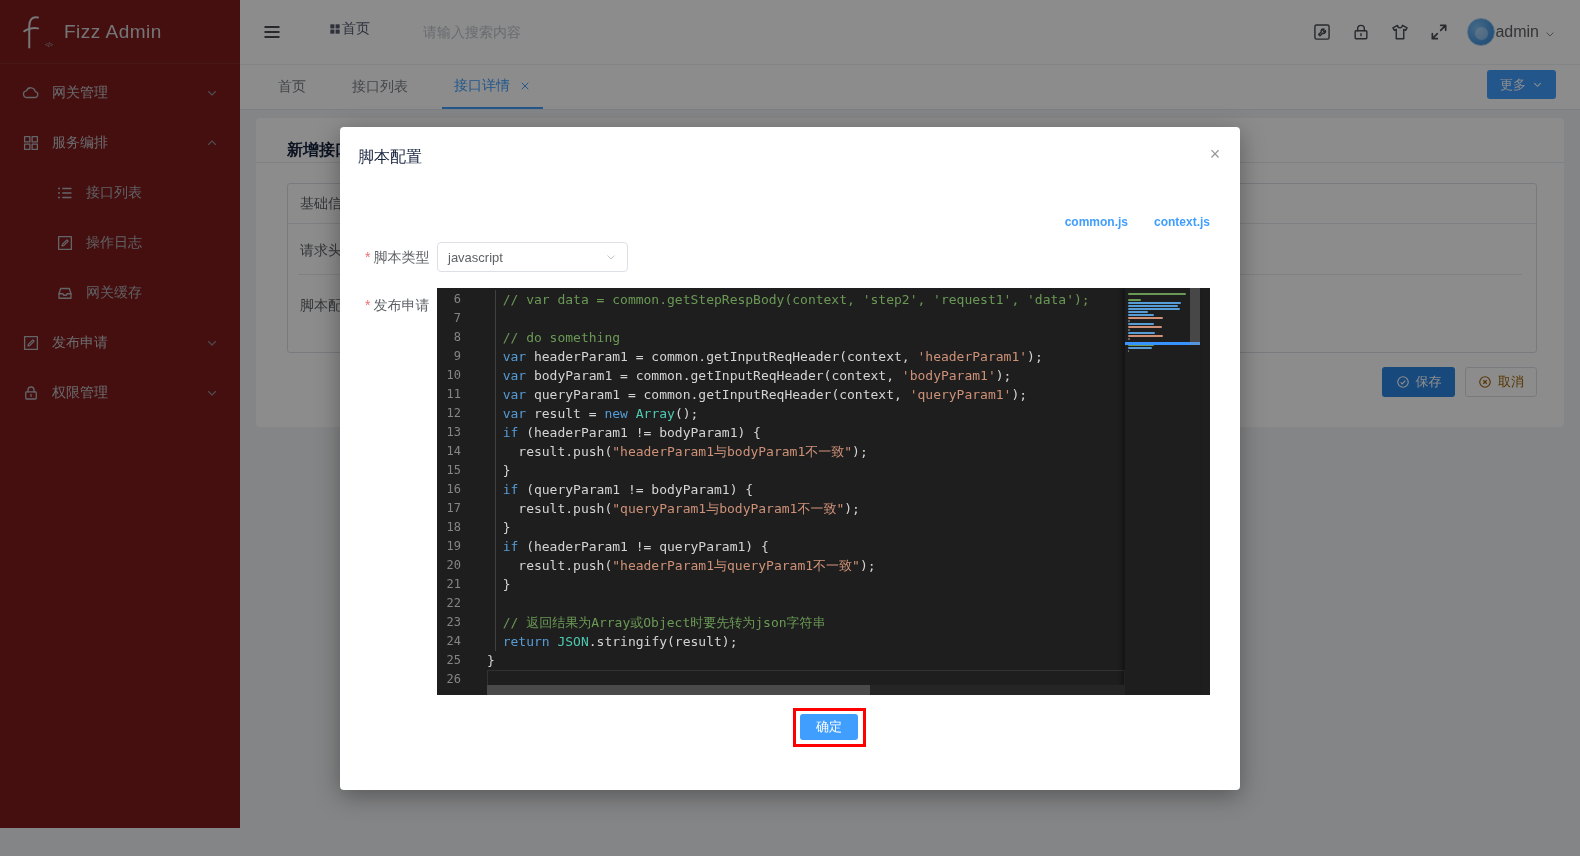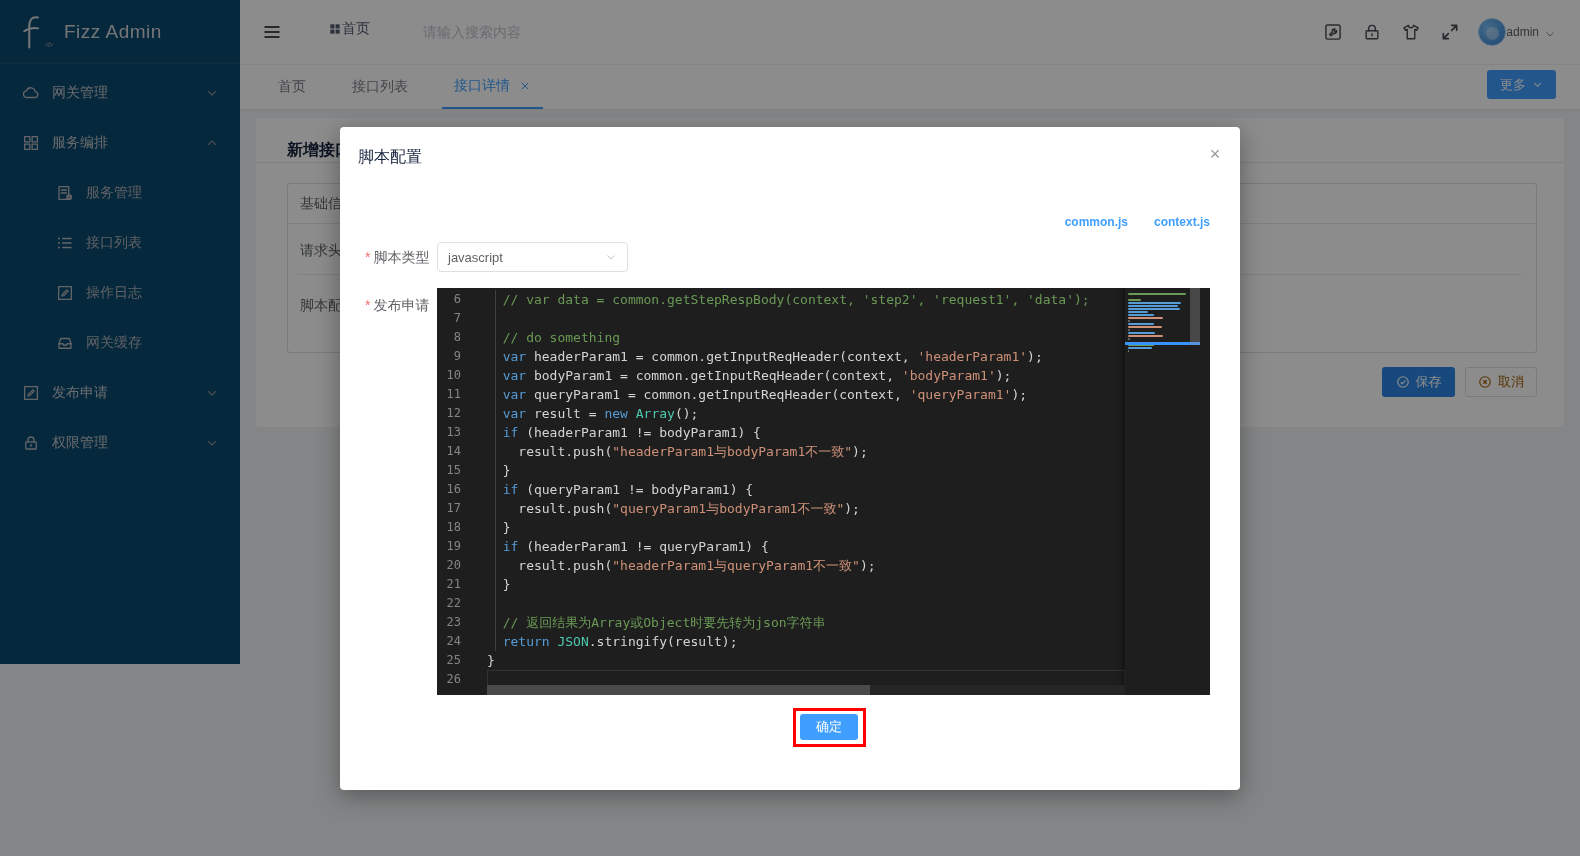--- a/index.html
+++ b/index.html
@@ -1,21 +1,21 @@
 <!DOCTYPE html>
 <html><head>
 <meta charset="utf-8">
 <style>
   *{margin:0;padding:0;box-sizing:border-box}
   html,body{width:1580px;height:856px;overflow:hidden;background:#f0f2f5;
     font-family:"Liberation Sans",sans-serif;-webkit-font-smoothing:antialiased}
   .app{position:relative;width:1580px;height:856px}
 
   
-  .sidebar{position:absolute;left:0;top:0;width:240px;height:664px;background:#0c4a6e;z-index:1}
+  .sidebar{position:absolute;left:0;top:0;width:240px;height:828px;background:#7f1d1d;z-index:1}
   .logo{height:64px;display:flex;align-items:center;padding-left:18px;border-bottom:1px solid rgba(255,255,255,.06)}
   .logo .f-ic{color:#d7d8db;width:30px;height:34px;margin-right:16px;position:relative}
   .logo .f-ic small{position:absolute;right:-4px;bottom:1px;font-size:7px;color:#9a9ca3;letter-spacing:-1px}
   .logo-title{color:#d4d5d9;font-size:19px;letter-spacing:.5px}
   .menu{padding-top:4px}
   .side-item{display:flex;align-items:center;height:50px;padding:0 22px;color:#c0c2c8;font-size:14px;cursor:pointer}
   .side-item .ic{width:18px;height:18px;margin-right:12px;display:inline-flex;color:#b7b9bf}
   .side-item .chev{margin-left:auto;color:#8a8d94;width:12px;height:12px;display:inline-flex}
   .side-sub .side-item{padding-left:56px;color:#aeb0b7}
   .ic svg,.chev svg,.hic svg{width:100%;height:100%;display:block}
@@ -26,21 +26,21 @@
   .crumb{position:absolute;left:88px;top:20px;display:flex;align-items:center;font-size:14px;color:#515a6e}
   .crumb .hic{width:14px;height:14px;margin-right:8px;color:#515a6e}
   .search-input{position:absolute;left:183px;top:16px;width:260px;height:32px;border:none;outline:none;
     font-size:14px;color:#606266;background:transparent}
   .search-input::placeholder{color:#c0c4cc}
   .h-right{position:absolute;right:24px;top:0;height:64px;display:flex;align-items:center}
   .hic{width:20px;height:20px;color:#494c52;margin-left:19px;cursor:pointer}
   .avatar{width:28px;height:28px;border-radius:50%;margin-left:18px;cursor:pointer;
     background:radial-gradient(circle at 35% 35%,#7ec3f7,#2f7fd4);border:1px solid #9fcdf2;position:relative;overflow:hidden}
   .avatar:after{content:"";position:absolute;left:7px;top:8px;width:13px;height:13px;border-radius:50%;background:rgba(255,255,255,.35)}
-  .uname{font-size:12px;color:#606266;cursor:pointer}
+  .uname{font-size:16px;color:#606266;cursor:pointer}
   .u-chev{width:12px;height:12px;color:#8a8d94;margin-left:5px;cursor:pointer}
 
   
   .tabsbar{position:absolute;left:240px;top:64px;width:1340px;height:46px;background:#fff;
     border-top:1px solid #eef0f3;border-bottom:1px solid #e4e7ed;z-index:1;display:flex;align-items:stretch;padding-left:26px}
   .tab{display:flex;align-items:center;font-size:14px;color:#7b7f87;padding:0 12px;margin-right:22px;cursor:pointer;position:relative}
   .tab.active{color:#409eff;border-bottom:2px solid #409eff}
   .tab .tclose{margin-left:9px;font-size:12px;width:12px;height:12px;display:inline-flex;color:#409eff}
   .more-btn{position:absolute;right:24px;top:5px;height:29px;padding:0 13px;background:#409eff;color:#fff;
     font-size:13px;border:none;border-radius:3px;display:flex;align-items:center;cursor:pointer}
@@ -139,31 +139,20 @@
             </svg>
           </span>
           <span>服务编排</span>
           <span class="chev">
             <svg viewBox="0 0 24 24" fill="none" stroke="currentColor" stroke-width="2.2" stroke-linecap="round" stroke-linejoin="round">
               <path d="M5 15l7-7 7 7"></path>
             </svg>
           </span>
         </div>
         <div class="side-sub">
-          <div class="side-item">
-            <span class="ic">
-              <svg viewBox="0 0 24 24" fill="none" stroke="currentColor" stroke-width="1.7" stroke-linecap="round" stroke-linejoin="round">
-                <rect x="4" y="3.5" width="13" height="17"></rect>
-                <path d="M7 8h7M7 12h7"></path>
-                <circle cx="17.5" cy="17.5" r="3" fill="#20222a"></circle>
-                <circle cx="17.5" cy="17.5" r="1.6"></circle>
-              </svg>
-            </span>
-            <span>服务管理</span>
-          </div>
           <div class="side-item">
             <span class="ic">
               <svg viewBox="0 0 24 24" fill="none" stroke="currentColor" stroke-width="1.7" stroke-linecap="round" stroke-linejoin="round">
                 <path d="M9 6h11M9 12h11M9 18h11"></path>
                 <path d="M4 6h.01M4 12h.01M4 18h.01" stroke-width="2.6"></path>
               </svg>
             </span>
             <span>接口列表</span>
           </div>
           <div class="side-item">

